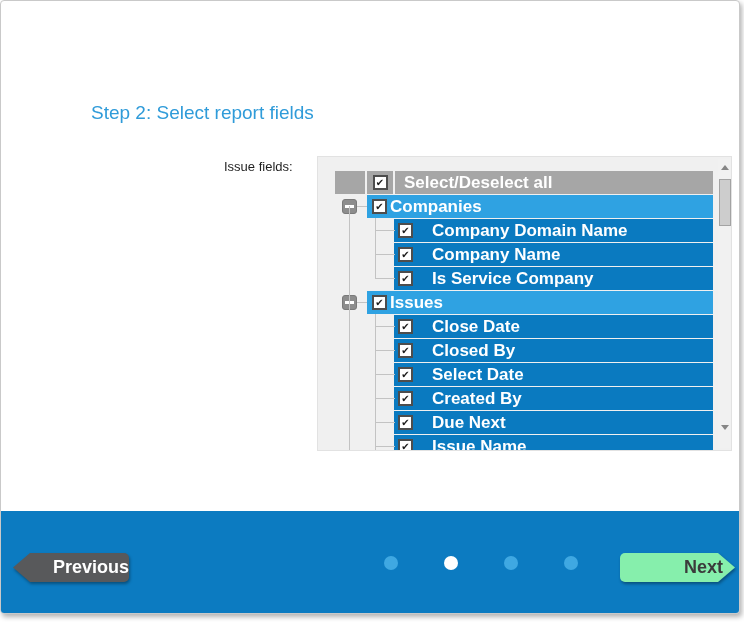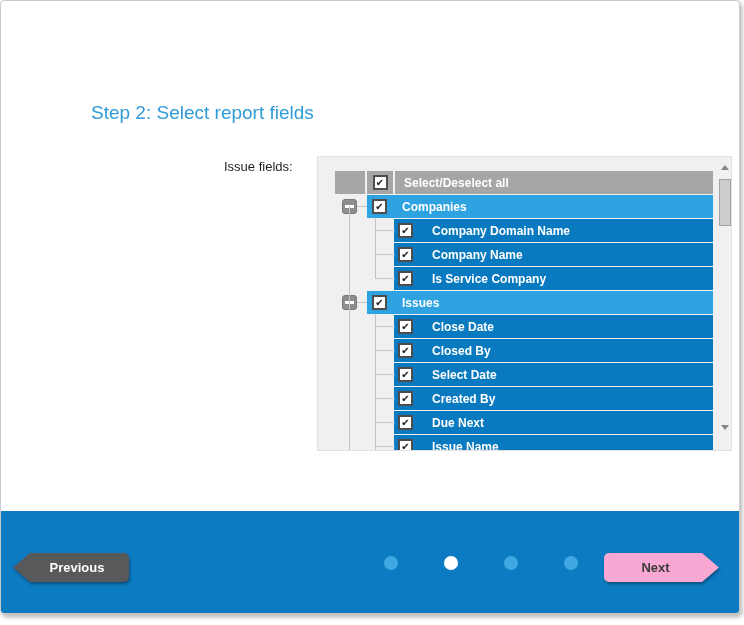--- a/index.html
+++ b/index.html
@@ -14,48 +14,48 @@
     border:1px solid #e2e2e2;box-sizing:border-box;overflow:hidden;}
   .rows{position:absolute;left:0;top:14px;right:18px;bottom:0;}
   .row{position:relative;height:23px;margin-bottom:1px;}
   .hcell{position:absolute;top:0;bottom:0;background:#A6A6A6;}
   .hcell.a{left:17px;width:30px;}
   .hcell.b{left:49px;width:26px;display:flex;align-items:center;justify-content:center;}
   .hcell.c{left:77px;right:0;display:flex;align-items:center;}
   .bar{position:absolute;top:0;bottom:0;right:0;display:flex;align-items:center;}
   .bar.group{left:49px;background:#2FA2E2;}
   .bar.leaf{left:76px;background:#0A7AC0;}
-  .lbl{color:#fff;font-size:12px;font-weight:700;white-space:nowrap;}
+  .lbl{color:#fff;font-size:17px;font-weight:700;white-space:nowrap;}
   .hcell.c .lbl{margin-left:9px;}
-  .bar.group .lbl{margin-left:15px;}
+  .bar.group .lbl{margin-left:3px;}
   .bar.leaf .lbl{margin-left:19px;}
   .cb{width:15px;height:15px;box-sizing:border-box;background:#fff;border:2px solid #4d4d4d;
     display:flex;align-items:center;justify-content:center;font-size:10px;line-height:1;color:#1c1c1c;flex:none;}
   .bar.group .cb{margin-left:5px;}
   .bar.leaf .cb{margin-left:4px;}
   .toggle{position:absolute;left:24px;top:4px;width:15px;height:15px;background:#8d8d8d;
     border:1px solid #7a7a7a;border-radius:3px;box-sizing:border-box;display:flex;align-items:center;justify-content:center;}
   .toggle .minus{width:9px;height:3px;background:#fff;}
   .vline,.hline{position:absolute;background:#c3c3c3;}
   .vline{width:1px;}
   .hline{height:1px;}
   .sbar{position:absolute;left:400px;width:14px;top:2px;bottom:2px;background:#F1F1F1;}
   .sb-up,.sb-down{position:absolute;left:3px;width:0;height:0;border-left:4px solid transparent;border-right:4px solid transparent;}
   .sb-up{top:6px;border-bottom:5px solid #868686;}
   .sb-down{bottom:18px;border-top:5px solid #868686;}
   .sb-thumb{position:absolute;left:1px;top:20px;width:10px;height:45px;background:#CDCDCD;border:1px solid #A3A3A3;}
   .footer{position:absolute;left:0;right:0;top:510px;bottom:0;background:#0C7BC1;}
   .btn-wrap{position:absolute;filter:drop-shadow(1px 2px 1.5px rgba(0,0,0,.35));}
-  .btn{height:29px;display:flex;align-items:center;justify-content:center;font-size:13px;border-radius:5px;cursor:pointer;}
+  .btn{height:29px;display:flex;align-items:center;justify-content:flex-end;font-size:18px;border-radius:5px;cursor:pointer;}
   .prev-wrap{left:12px;top:42px;}
   .btn.prev{width:116px;background:#58595B;color:#fff;font-weight:700;padding-left:12px;box-sizing:border-box;
     clip-path:polygon(0 50%, 17px 0, 100% 0, 100% 100%, 17px 100%);}
   .next-wrap{left:603px;top:42px;}
-  .btn.next{width:115px;background:#f9a8d4;color:#3b3b3b;font-weight:700;padding-right:12px;box-sizing:border-box;
-    clip-path:polygon(0 0, calc(100% - 17px) 0, 100% 50%, calc(100% - 17px) 100%, 0 100%);}
+  .btn.next{width:115px;background:#86efac;color:#3b3b3b;font-weight:700;padding-right:12px;box-sizing:border-box;
+    clip-path:polygon(0 0, calc(100% - 17px) 0, 100% 50%, calc(100% - 17px) 100%, 0 100%);margin-left:16px;}
   .dots{position:absolute;left:383px;top:45px;display:flex;gap:46px;}
   .dot{width:14px;height:14px;border-radius:50%;background:#3FA8E2;}
   .dot.active{background:#FFFFFF;}
 </style>
 </head>
 <body>
 
 <div class="page">
   <div class="step-heading">Step 2: Select report fields</div>
   <div class="rf-label">Issue fields:</div>

